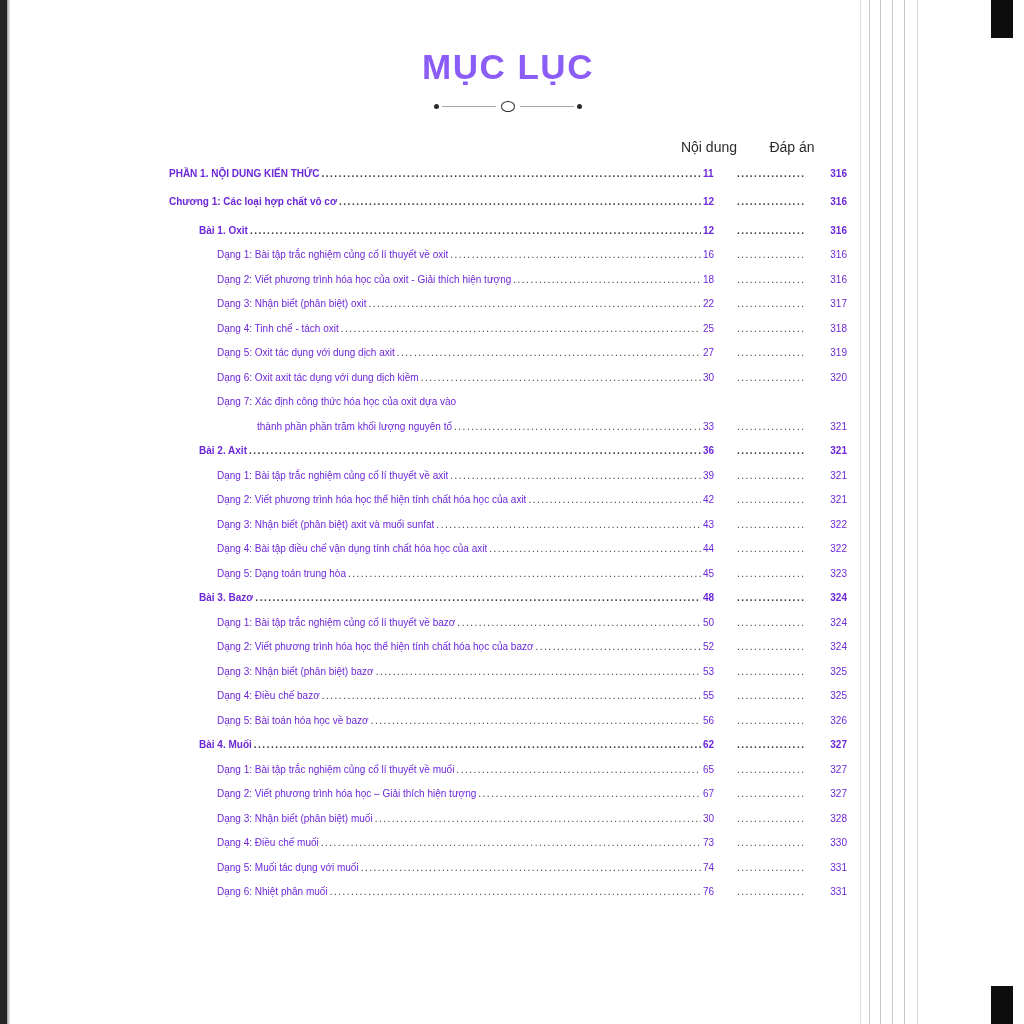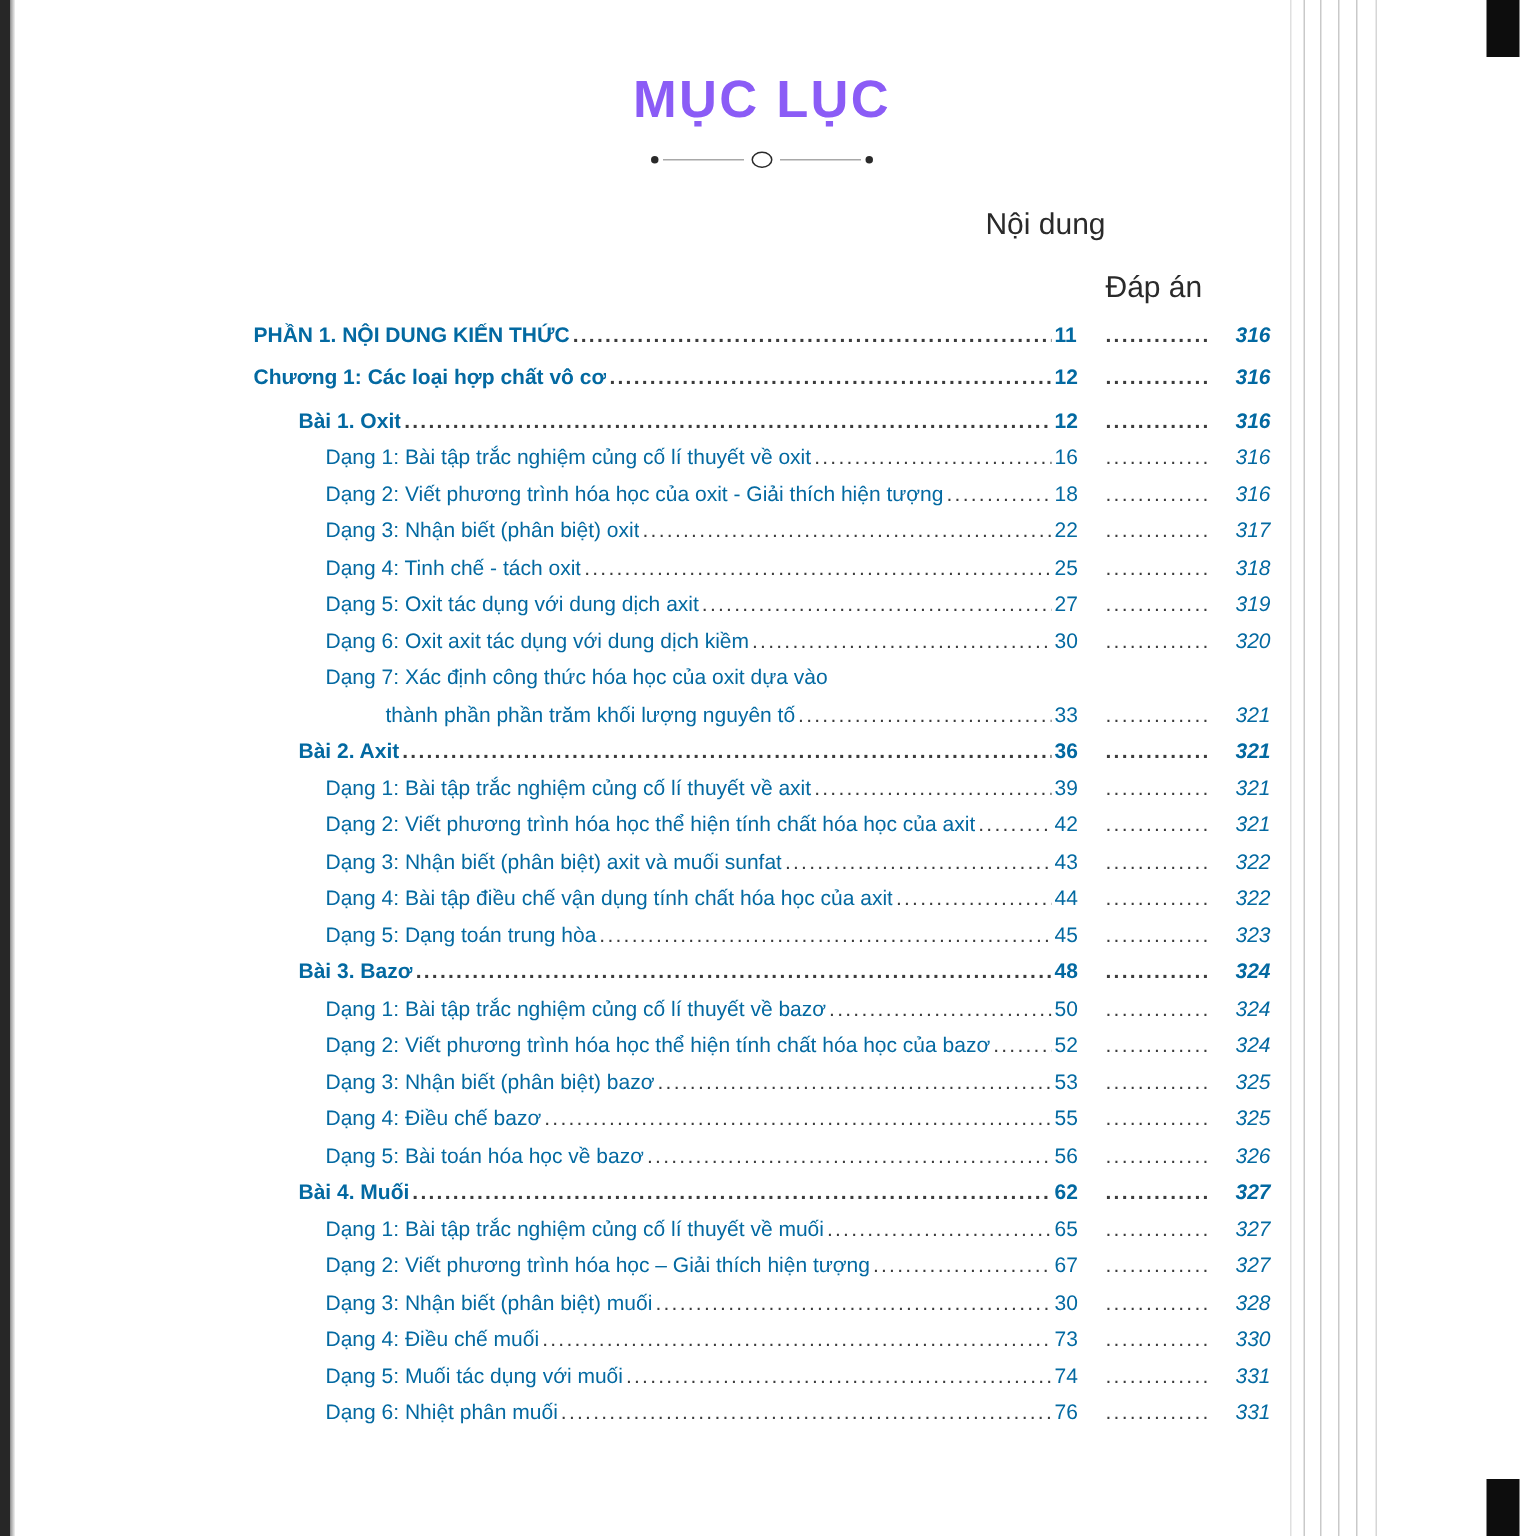--- a/index.html
+++ b/index.html
@@ -28,41 +28,41 @@
   .title{
     margin:48px 0 0 0;text-align:center;
     font-size:35px;line-height:1.1;font-weight:bold;letter-spacing:1.5px;
     color:#8b5cf6;
   }
   .divider{display:flex;align-items:center;justify-content:center;margin-top:14px;height:12px;}
   .divider .dot{width:5px;height:5px;border-radius:50%;background:#2a2a2a;}
   .divider .line{width:54px;height:1px;background:#a8a8a8;margin:0 3px;}
   .divider .ring{width:12px;height:9px;border:1.5px solid #2a2a2a;border-radius:50%;margin:0 2px;background:#fff;}
 
-  .col-heads{display:flex;justify-content:flex-end;margin:26px 0 7px 0;font-size:20px;color:#2a2a2a;}
+  .col-heads{display:flex;justify-content:flex-end;margin:26px 0 7px 0;font-size:14px;color:#2a2a2a;}
   .col-heads .head1{white-space:nowrap;}
-  .col-heads .head2{width:110px;text-align:left;white-space:nowrap;margin-top:42px;}
-
-  .row{display:flex;align-items:baseline;font-size:14px;line-height:24.5px;color:#0369a1;}
+  .col-heads .head2{width:110px;text-align:center;white-space:nowrap;}
+
+  .row{display:flex;align-items:baseline;font-size:10px;line-height:24.5px;color:#6d28d9;}
   .row.bold{font-weight:bold;}
   .row.lvl-0{padding-left:0;margin-bottom:4px;}
   .row.lvl-1{padding-left:30px;}
   .row.lvl-2{padding-left:48px;}
   .row.lvl-3{padding-left:88px;}
   .lbl{white-space:nowrap;flex:0 1 auto;overflow:hidden;}
   .lead{overflow:hidden;white-space:nowrap;color:#3c3c3c;}
   .lead::before{
     content:"....................................................................................................................................";
     letter-spacing:1.5px;
   }
   .lead1{flex:1 1 0;min-width:0;margin:0 2px;}
   .lead2{flex:0 0 68px;width:68px;margin:0 2px;}
   .num{white-space:nowrap;}
   .num1{flex:0 0 auto;min-width:32px;}
-  .num2{flex:0 0 40px;width:40px;text-align:right;font-style:italic;}
+  .num2{flex:0 0 40px;width:40px;text-align:right;}
   .row.no-nums .lead1,.row.no-nums .num1,.row.no-nums .lead2,.row.no-nums .num2{visibility:hidden;}
 </style>
 </head>
 <body>
 
 <div class="book">
   <div class="spine"></div>
   <div class="spine-shade"></div>
   <div class="edge-line e0"></div>
   <div class="edge-line e1"></div>

